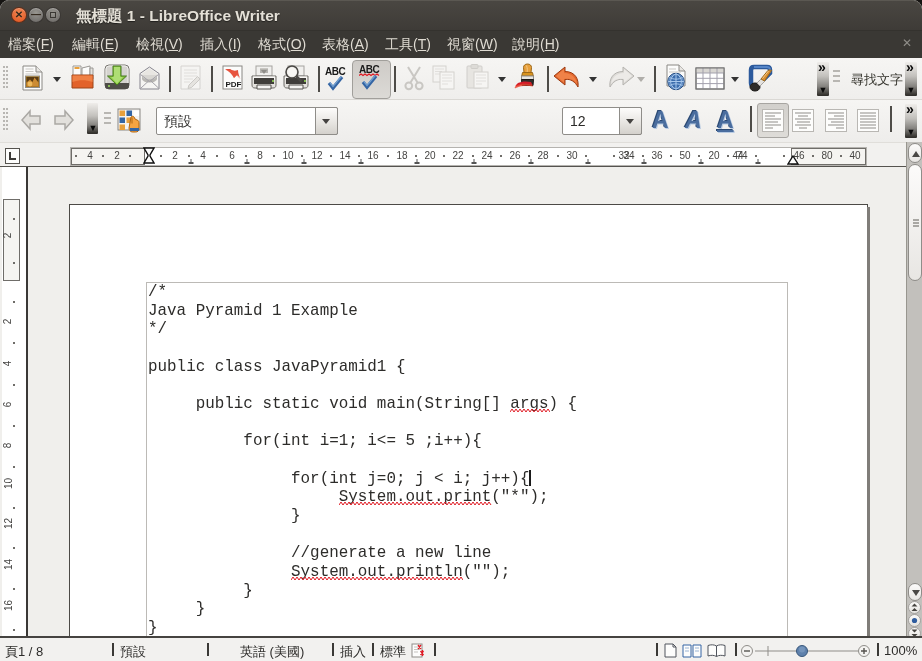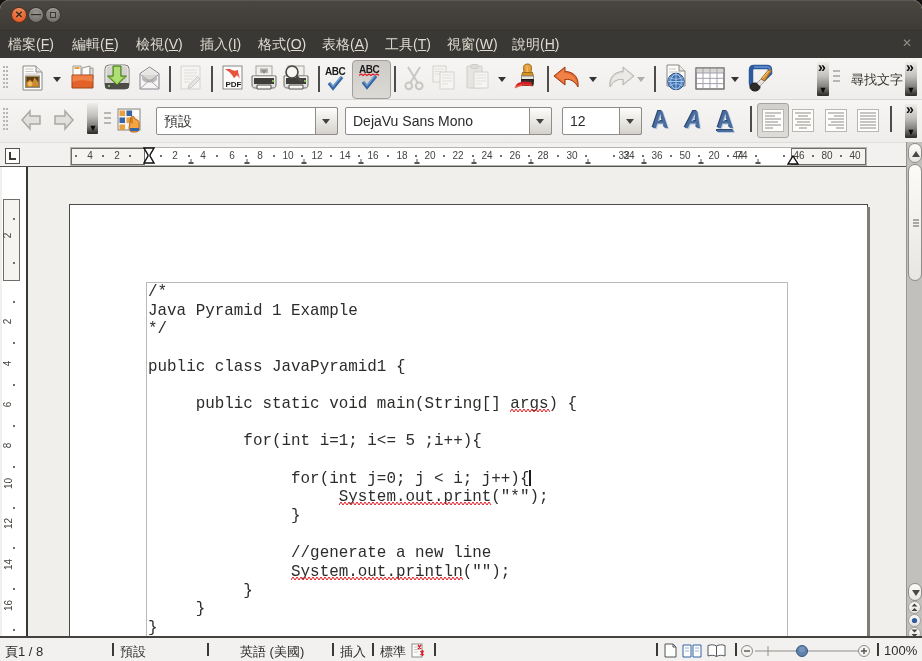--- a/index.html
+++ b/index.html
@@ -78,20 +78,21 @@
   <div id="titlebar">
     <div class="wbtn" id="btn-close">
         <span>✕</span>
       </div>
     <div class="wbtn" id="btn-min">
         <span>—</span>
       </div>
     <div class="wbtn" id="btn-max">
         <i></i>
       </div>
+    <div class="tl">無標題 1 - LibreOffice Writer</div>
   </div>
   <div id="menubar">
     <div class="mi" style="left:8px">檔案(<u>F</u>)</div>
     <div class="mi" style="left:72px">編輯(<u>E</u>)</div>
     <div class="mi" style="left:136px">檢視(<u>V</u>)</div>
     <div class="mi" style="left:200px">插入(<u>I</u>)</div>
     <div class="mi" style="left:258px">格式(<u>O</u>)</div>
     <div class="mi" style="left:322px">表格(<u>A</u>)</div>
     <div class="mi" style="left:385px">工具(<u>T</u>)</div>
     <div class="mi" style="left:447px">視窗(<u>W</u>)</div>
@@ -276,24 +277,20 @@
         <rect x="16.5" y="3.5" width="5.5" height="5.5" fill="#fff"></rect>
         <rect x="2.5" y="10.5" width="5.5" height="5.5" fill="#3465a4"></rect>
         <rect x="9.5" y="10.5" width="5.5" height="5.5" fill="#e8a03c"></rect>
         <rect x="2.5" y="17.5" width="5.5" height="5.5" fill="#e8a03c"></rect>
         <path d="M14 10c1-1 2.5-1 3 0l1 2 2 1c2 .5 2 2 2 4v5c0 2-1.5 3-3.5 3h-3c-2 0-3.5-2-3.5-4z" fill="#f6a441" stroke="#b06614"></path>
         <path d="M15 10.5v6" stroke="#b06614"></path>
         <rect x="13" y="21" width="9" height="3" fill="#3465a4"></rect>
       </svg>
     <div class="combo" style="left:156px;top:7px;width:180px">
         <span class="tx">預設</span>
-        <span class="cbtn"></span>
-      </div>
-    <div class="combo" style="left:345px;top:7px;width:205px">
-        <span class="tx">DejaVu Sans Mono</span>
         <span class="cbtn"></span>
       </div>
     <div class="combo" style="left:562px;top:7px;width:78px">
         <span class="tx">12</span>
         <span class="cbtn"></span>
       </div>
     <div class="bia" style="left:652px;top:7px;font-weight:bold">A</div>
     <div class="bia" style="left:685px;top:7px;font-weight:bold;font-style:italic">A</div>
     <div class="bia bu" style="left:717px;top:7px;font-weight:bold">A</div>
     <div class="sep" style="left:750px;top:6px;height:26px"></div>

